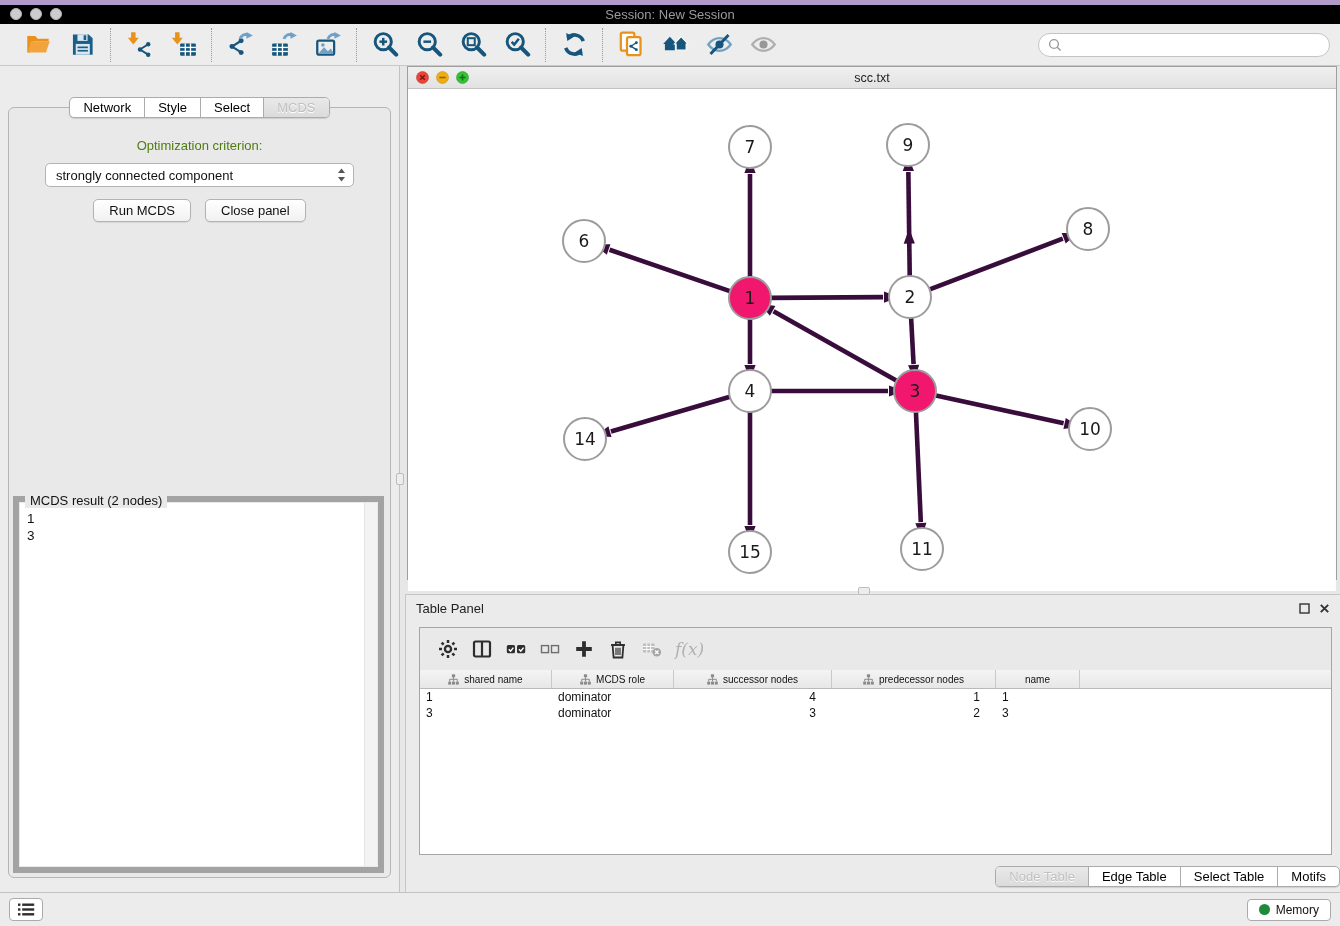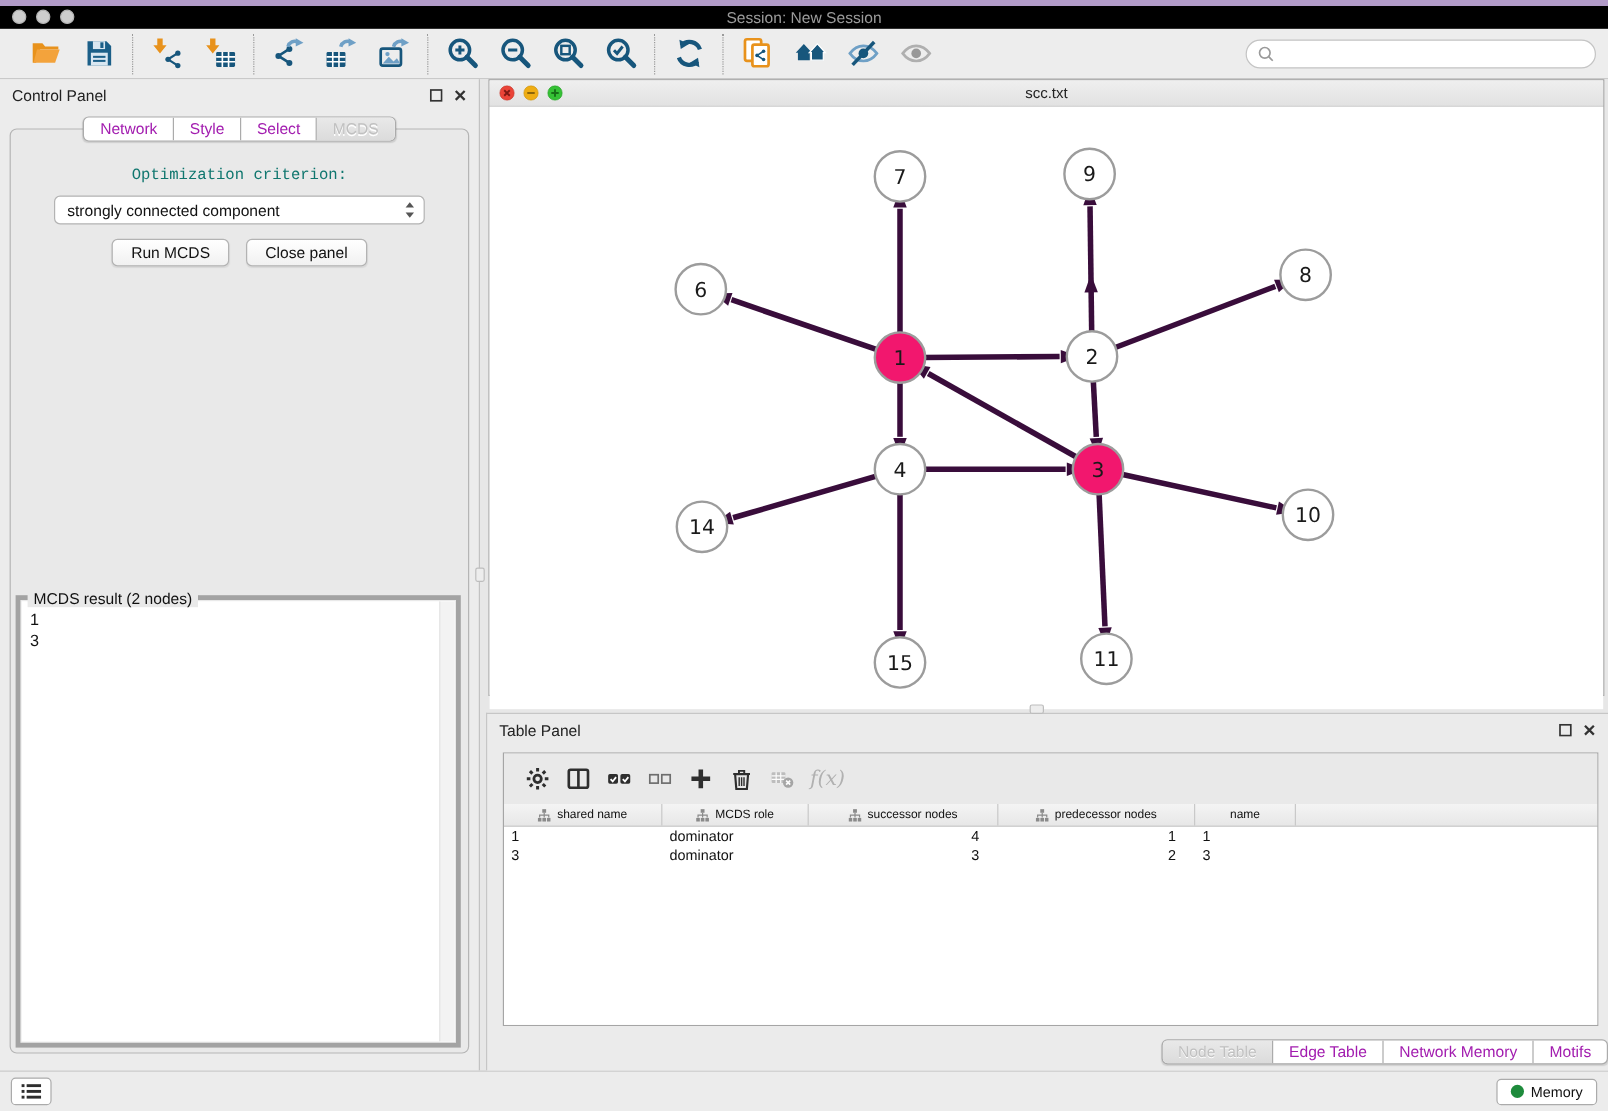--- a/index.html
+++ b/index.html
@@ -27,34 +27,34 @@
   
   .main{position:relative;display:flex;height:826px;}
 
   
   .control-panel{width:400px;background:#ECECEC;border-right:1px solid #C2C2C2;position:relative;}
   .cp-header{height:26px;display:flex;align-items:center;padding:0 10px;font-size:13px;color:#222;}
   .panel-winbtns{margin-left:auto;display:flex;gap:9px;align-items:center;}
   .panel-winbtns span{display:flex;}
   .seg{display:inline-flex;background:#fff;border:1px solid #ABABAB;border-radius:5px;overflow:hidden;
        box-shadow:0 1px 1px rgba(0,0,0,0.12);}
-  .seg .tab{padding:2px 13px;font-size:13px;color:#a21caf;border-left:1px solid #ABABAB;cursor:default;white-space:nowrap;}
+  .seg .tab{padding:2px 13px;font-size:13px;color:#000000;border-left:1px solid #ABABAB;cursor:default;white-space:nowrap;}
   .seg .tab:first-child{border-left:none;}
   .seg .tab.sel{background:linear-gradient(#E9E9E9,#DBDBDB);color:#C0C0C0;text-shadow:0 1px 0 #fff;}
   .cp-tabs{position:absolute;top:31px;left:0;right:0;display:flex;justify-content:center;z-index:2;}
   .cp-box{position:absolute;left:8px;right:8px;top:41px;bottom:14px;border:1px solid #B5B5B5;border-radius:6px;
           background:#E9E9E9;}
-  .opt-label{margin-top:30px;text-align:center;font-size:13px;color:#0f766e;font-family:Liberation Mono, monospace;}
+  .opt-label{margin-top:30px;text-align:center;font-size:13px;color:#4d7c0f;}
   .select{margin:10px 36px 0 36px;height:24px;background:#fff;border:1px solid #B3B3B3;border-radius:5px;
           display:flex;align-items:center;padding:0 6px 0 10px;font-size:13px;color:#111;}
   .select .sel-text{flex:1;}
   .btn-row{display:flex;justify-content:center;gap:14px;margin-top:12px;}
   .btn{border:1px solid #B3B3B3;border-radius:5px;background:linear-gradient(#FFFFFF,#F1F1F1);
        padding:3px 15px;font-size:13px;color:#111;box-shadow:0 1px 1px rgba(0,0,0,0.08);}
-  .groupbox{position:absolute;left:4px;right:6px;top:388px;bottom:4px;border:4px solid #a3a3a3;padding-left:44px;}
+  .groupbox{position:absolute;left:4px;right:6px;top:388px;bottom:4px;border:6px solid #a3a3a3;padding-left:44px;}
   .gb-legend{position:absolute;top:-9px;left:6px;background:#E9E9E9;padding:0 5px;font-size:13px;color:#111;z-index:2;}
   .gb-inner{position:absolute;left:1px;right:1px;top:1px;bottom:1px;background:#fff;overflow:hidden;}
   .gb-items{padding:7px 0 0 7px;font-size:13.5px;line-height:17px;color:#111;}
   .gb-track{position:absolute;top:0;right:0;bottom:0;width:13px;background:#F3F3F3;border-left:1px solid #E4E4E4;}
 
   
   .right{flex:1;position:relative;background:#E7E7E7;}
   .net-window{position:absolute;left:7px;top:0;width:930px;height:514px;border:1px solid #9E9E9E;background:#fff;}
   .net-titlebar{height:22px;background:linear-gradient(#EFEFEF,#E2E2E2);border-bottom:1px solid #C3C3C3;
                 position:relative;display:flex;align-items:center;justify-content:center;font-size:12.5px;color:#222;}
@@ -280,35 +280,20 @@
       <svg width="14" height="14" viewBox="0 0 14 14">
         <circle cx="6" cy="6" r="4.4" fill="none" stroke="#9A9A9A" stroke-width="1.4"></circle>
         <line x1="9.2" y1="9.2" x2="12.6" y2="12.6" stroke="#9A9A9A" stroke-width="1.4"></line>
       </svg>
       <input type="text" value="" style="">
     </div>
   </div>
 
   <div class="main">
     <div class="control-panel">
-      <div class="cp-header">
-        <span>Control Panel</span>
-        <span class="panel-winbtns">
-          <span>
-              <svg width="11" height="11" viewBox="0 0 11 11">
-                <rect x="1" y="1" width="9" height="9" fill="none" stroke="#333" stroke-width="1.4"></rect>
-              </svg>
-            </span>
-          <span>
-              <svg width="11" height="11" viewBox="0 0 11 11">
-                <path d="M1.8 1.8l7.4 7.4M9.2 1.8l-7.4 7.4" stroke="#333" stroke-width="1.9"></path>
-              </svg>
-            </span>
-        </span>
-      </div>
       <div class="cp-tabs">
           <div class="seg" id="cp-tabs">
             <span class="tab">Network</span>
             <span class="tab">Style</span>
             <span class="tab">Select</span>
             <span class="tab sel">MCDS</span>
           </div>
         </div>
       <div class="cp-box">
         <div class="opt-label">Optimization criterion:</div>
@@ -593,21 +578,21 @@
                 <div class="td r" style="width: 164px;">2</div>
                 <div class="td" style="width: 84px;">3</div>
                 <div class="td filler"></div>
               </div>
             </div>
         </div>
         <div class="tp-tabs">
             <div class="seg" id="tp-tabs">
               <span class="tab sel">Node Table</span>
               <span class="tab">Edge Table</span>
-              <span class="tab">Network Memory</span>
+              <span class="tab">Select Table</span>
               <span class="tab">Motifs</span>
             </div>
           </div>
       </div>
     </div>
 
     <div class="grip-v"></div>
   </div>
 
   <div class="statusbar">

